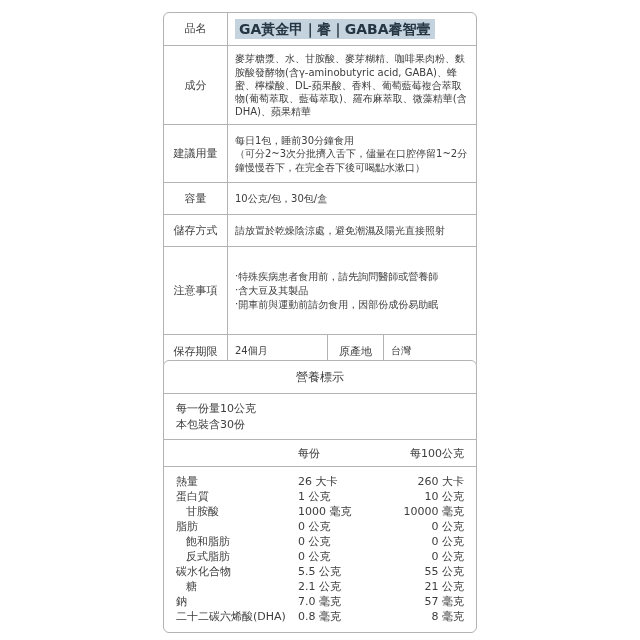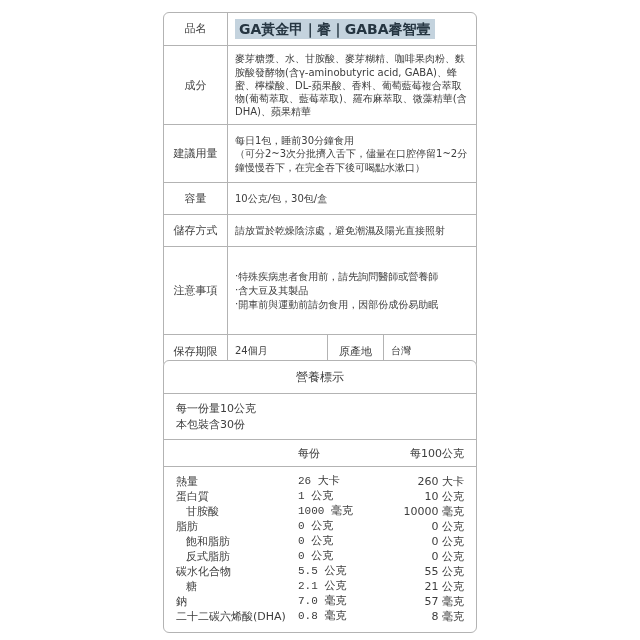--- a/index.html
+++ b/index.html
@@ -64,21 +64,21 @@
     padding:7px 12px 6px; border-bottom:1px solid #b3b3b3;
     font-size:11px; line-height:16px;
   }
   .nhead {
     display:flex; padding:6px 12px 5px; border-bottom:1px solid #b3b3b3;
     font-size:11px;
   }
   .nrows { padding:7px 12px 8px; }
   .nrow  { display:flex; font-size:11px; line-height:15px; }
   .nc-name { flex:0 0 122px; white-space:nowrap; }
-  .nc-serv { flex:1;font-family:Liberation Mono, monospace; }
+  .nc-serv { flex:1; }
   .nc-100  { flex:0 0 95px; text-align:right; }
   .ind .nc-name { padding-left:10px; }
 </style>
 </head>
 <body>
 
 <div class="panel" id="spec-table">
 
   <div class="srow r-name">
     <div class="slabel">品名</div>

